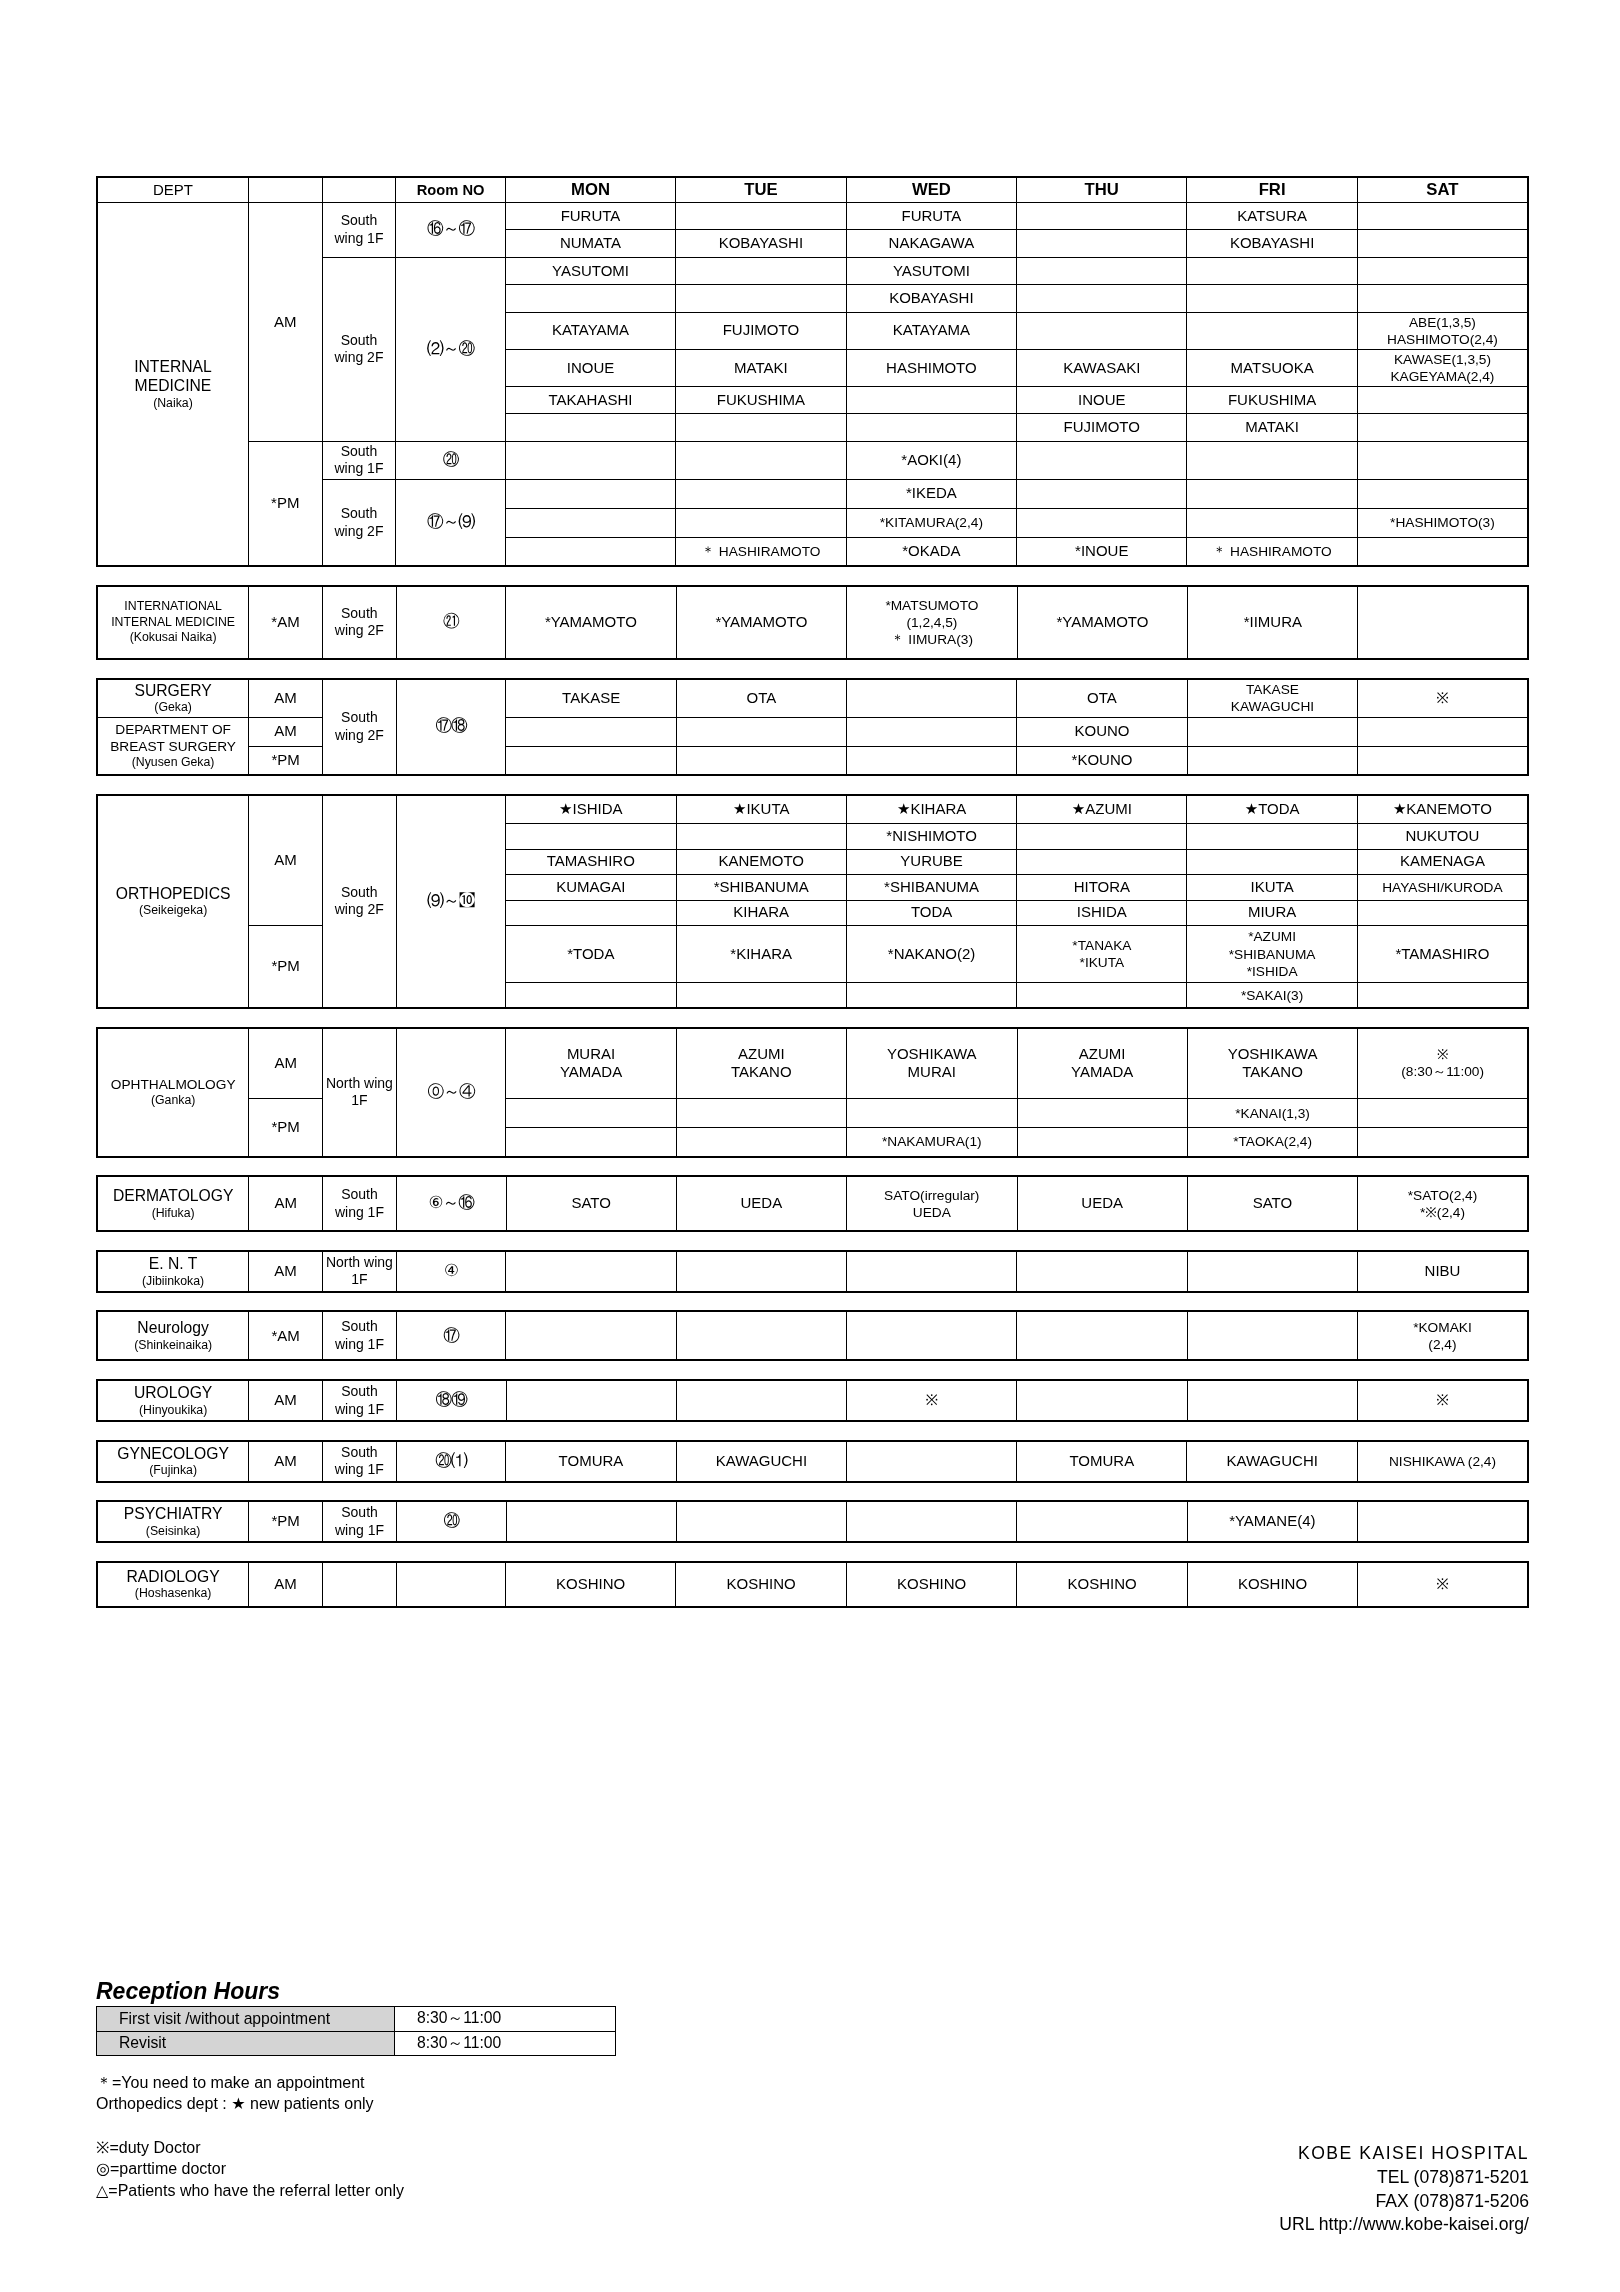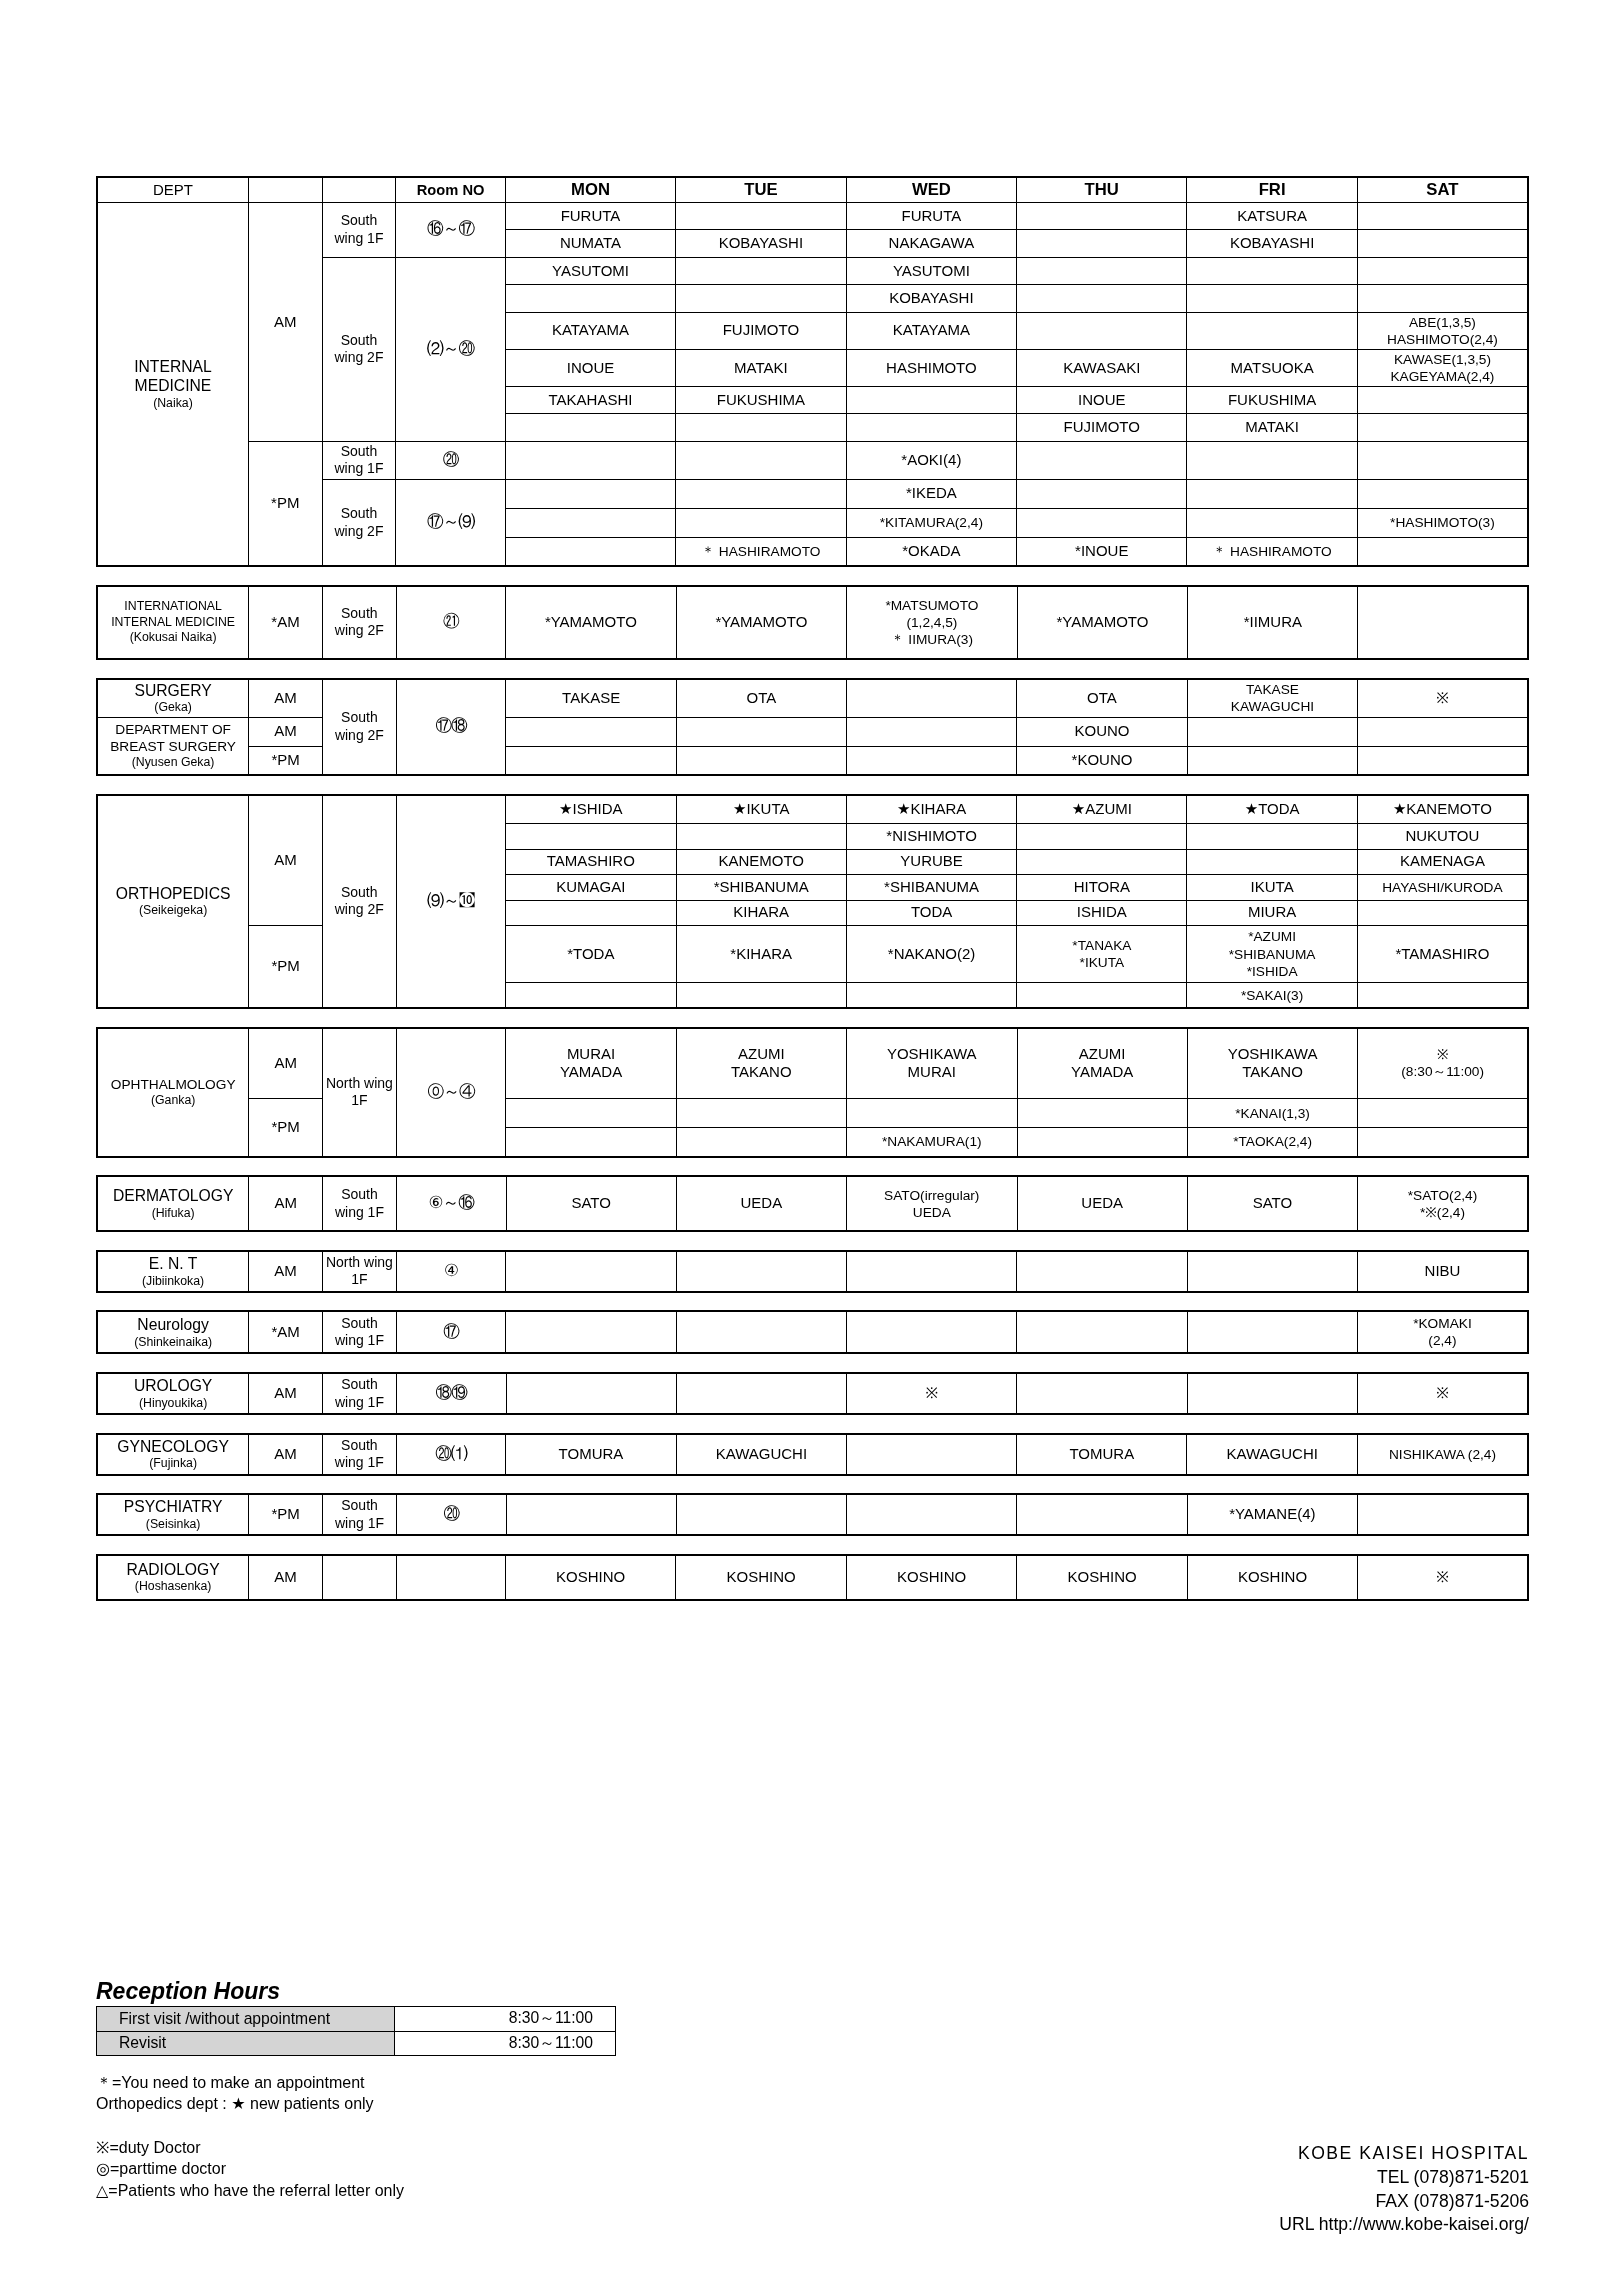--- a/index.html
+++ b/index.html
@@ -132,21 +132,21 @@
     padding: 1px 22px;
     height: 21.6px;
   }
   .recep-lbl {
     width: 253px;
     background: #d4d4d4;
     text-align: left;
   }
   .recep-val {
     width: 176px;
-    text-align: right;
+    text-align: left;
   }
   .notes {
     margin-top: 15.7px;
     font-size: 16px;
     line-height: 1.35;
   }
   .notes2 {
     margin-top: 21.6px;
     font-size: 16px;
     line-height: 1.35;
@@ -616,21 +616,21 @@
           <col class="c-wing">
           <col class="c-room">
         <col class="c-day">
           <col class="c-day">
           <col class="c-day">
           <col class="c-day">
           <col class="c-day">
           <col class="c-day">
       </colgroup>
       <tbody>
-        <tr style="height:42px">
+        <tr style="height:49px">
           <td class="dept-name">
             <div>Neurology</div>
             <div class="dept-jp">(Shinkeinaika)</div>
           </td>
           <td>*AM</td>
           <td class="wing">South wing 1F</td>
           <td class="room">⑰</td>
           <td></td>
           <td></td>
           <td></td>

